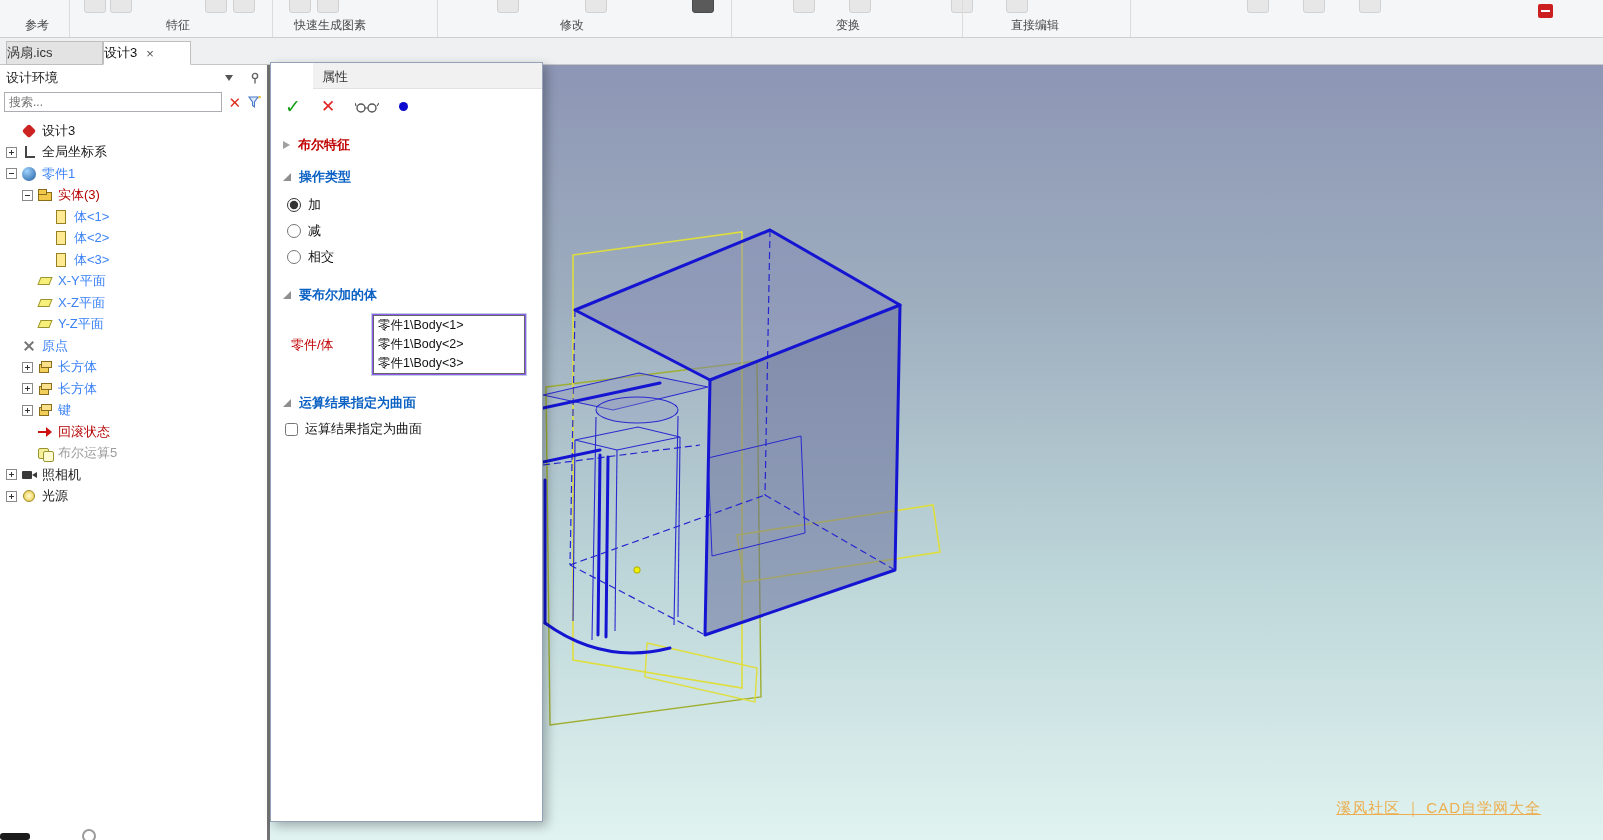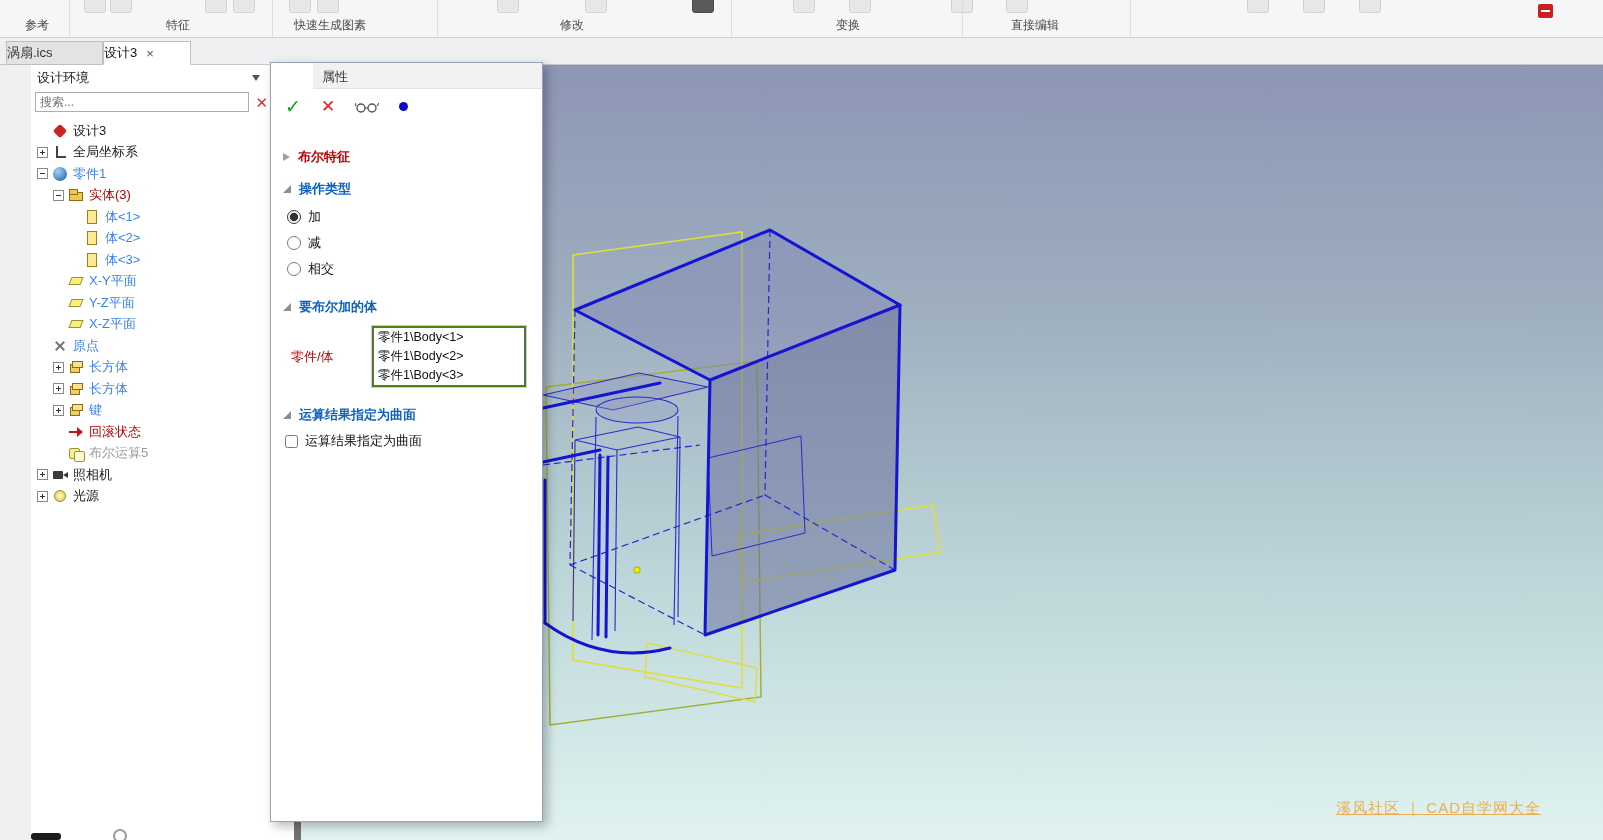--- a/index.html
+++ b/index.html
@@ -17,21 +17,21 @@
   .ribbon-red::after { content:''; position:absolute; left:3px; top:6px; width:9px; height:2px; background:#fff; }
 
   
   .tabbar { position:absolute; left:0; top:38px; width:1603px; height:27px; background:#eef0f1; border-bottom:1px solid #c6c6c6; }
   .tab { position:absolute; top:3px; height:24px; display:flex; align-items:center; font-size:13px; border:1px solid #bfbfbf; cursor:default; }
   .tab.inactive { left:6px; width:97px; background:#e3e3e3; color:#333; }
   .tab.active { left:103px; width:88px; background:#fff; border-bottom-color:#fff; color:#111; }
   .tab-close { margin-left:9px; color:#555; font-size:13px; line-height:1; }
 
   
-  .left-panel { position:absolute; left:0; top:65px; width:270px; height:775px; background:#fff; border-right:7px solid #737373; z-index:5;margin-left:31px; }
+  .left-panel { position:absolute; left:0; top:65px; width:270px; height:775px; background:#fff; border-right:3px solid #737373; z-index:5; }
   .lp-header { height:23px; display:flex; align-items:center; padding:2px 6px 0 6px; font-size:13px; color:#222; }
   .chev { margin-left:auto; width:0; height:0; border-left:4.5px solid transparent; border-right:4.5px solid transparent; border-top:6px solid #555; margin-right:16px; }
   .lp-search { display:flex; align-items:center; padding:4px 4px 3px 4px; gap:6px; }
   .search-input { flex:1; height:20px; border:1px solid #abadb3; font-size:12px; padding:0 4px; color:#333; outline:none; font-family:inherit; }
   .clear-x { color:#e03020; font-weight:bold; font-size:15px; line-height:1; cursor:default; }
   .tree { padding-top:5px; }
   .trow { height:21.5px; display:flex; align-items:center; font-size:13px; white-space:nowrap; cursor:default; }
   .tlabel { margin-left:2px; }
   .c-black { color:#1a1a1a; } .c-blue { color:#3b82f6; } .c-red { color:#b40000; } .c-gray { color:#9c9c9c; }
   .exp { width:11px; height:11px; border:1px solid #8a8a8a; background:#fff; position:relative; flex:none; margin-right:4px; }
@@ -75,21 +75,21 @@
   .icon-dot { width:9px; height:9px; border-radius:50%; background:#0b0bcf; }
   .sec-head { display:flex; align-items:center; gap:8px; padding:6px 0 6px 12px; font-weight:bold; }
   .tri-open { width:0; height:0; border-left:8px solid transparent; border-bottom:8px solid #8f8f8f; }
   .tri-closed { width:0; height:0; border-top:4.5px solid transparent; border-bottom:4.5px solid transparent; border-left:7px solid #a0a0a0; }
   .sec-red { color:#c00000; } .sec-blue { color:#0b61c4; }
   .radio-row { display:flex; align-items:center; gap:7px; padding:4px 0 4px 16px; }
   .radio-row input { width:14px; height:14px; accent-color:#333; }
   .radio-row label { color:#111; }
   .bodies-row { display:flex; align-items:flex-start; margin:3px 0 4px 0; }
   .bodies-label { color:#c00000; width:80px; margin-left:20px; padding-top:23px; }
-  .listbox-outer { border:1px solid #c2cddf; padding:1px; background:#4d7c0f; }
+  .listbox-outer { border:1px solid #c2cddf; padding:1px; background:#8b5cf6; }
   .listbox { width:152px; border:1px solid #666; background:#fff; }
   .listbox-item { height:19px; line-height:19px; padding:0 4px; font-size:12.5px; color:#111; white-space:nowrap; }
   .check-row { display:flex; align-items:center; gap:7px; padding:2px 0 0 14px; color:#111; }
   .check-row input { width:13px; height:13px; accent-color:#333; }
 </style>
 </head>
 <body>
 
 <div id="app">
 
@@ -243,26 +243,26 @@
         <span class="tlabel c-blue">体&lt;3&gt;</span>
       </div>
       <div class="trow" style="padding-left:22px">
         <span class="exp-spacer"></span>
         <span class="ticon i-plane"></span>
         <span class="tlabel c-blue">X-Y平面</span>
       </div>
       <div class="trow" style="padding-left:22px">
         <span class="exp-spacer"></span>
         <span class="ticon i-plane"></span>
+        <span class="tlabel c-blue">X-Z平面</span>
+      </div>
+      <div class="trow" style="padding-left:22px">
+        <span class="exp-spacer"></span>
+        <span class="ticon i-plane"></span>
         <span class="tlabel c-blue">Y-Z平面</span>
-      </div>
-      <div class="trow" style="padding-left:22px">
-        <span class="exp-spacer"></span>
-        <span class="ticon i-plane"></span>
-        <span class="tlabel c-blue">X-Z平面</span>
       </div>
       <div class="trow" style="padding-left:6px">
         <span class="exp-spacer"></span>
         <span class="ticon i-origin"></span>
         <span class="tlabel c-blue">原点</span>
       </div>
       <div class="trow" style="padding-left:22px">
         <span class="exp plus"></span>
         <span class="ticon i-cuboid"></span>
         <span class="tlabel c-blue">长方体</span>
@@ -309,21 +309,21 @@
       <span class="icon-check">✓</span>
       <span class="icon-x">✕</span>
       <svg width="24" height="14" viewBox="0 0 24 14">
         <circle cx="6" cy="8" r="4" fill="none" stroke="#555" stroke-width="1.4"></circle>
         <circle cx="17" cy="8" r="4" fill="none" stroke="#555" stroke-width="1.4"></circle>
         <path d="M10 8 h3 M1 6 L0 3 M22 6 l2-3" fill="none" stroke="#555" stroke-width="1.2"></path>
       </svg>
       <span class="icon-dot"></span>
     </div>
 
-    <div class="sec-head" style="margin-top:16px">
+    <div class="sec-head" style="margin-top:4px">
       <span class="tri-closed"></span>
       <span class="sec-red">布尔特征</span>
     </div>
 
     <div class="sec-head" style="margin-top:2px">
       <span class="tri-open"></span>
       <span class="sec-blue">操作类型</span>
     </div>
     <div class="radio-row">
       <input type="radio" name="optype" checked="" style="">

